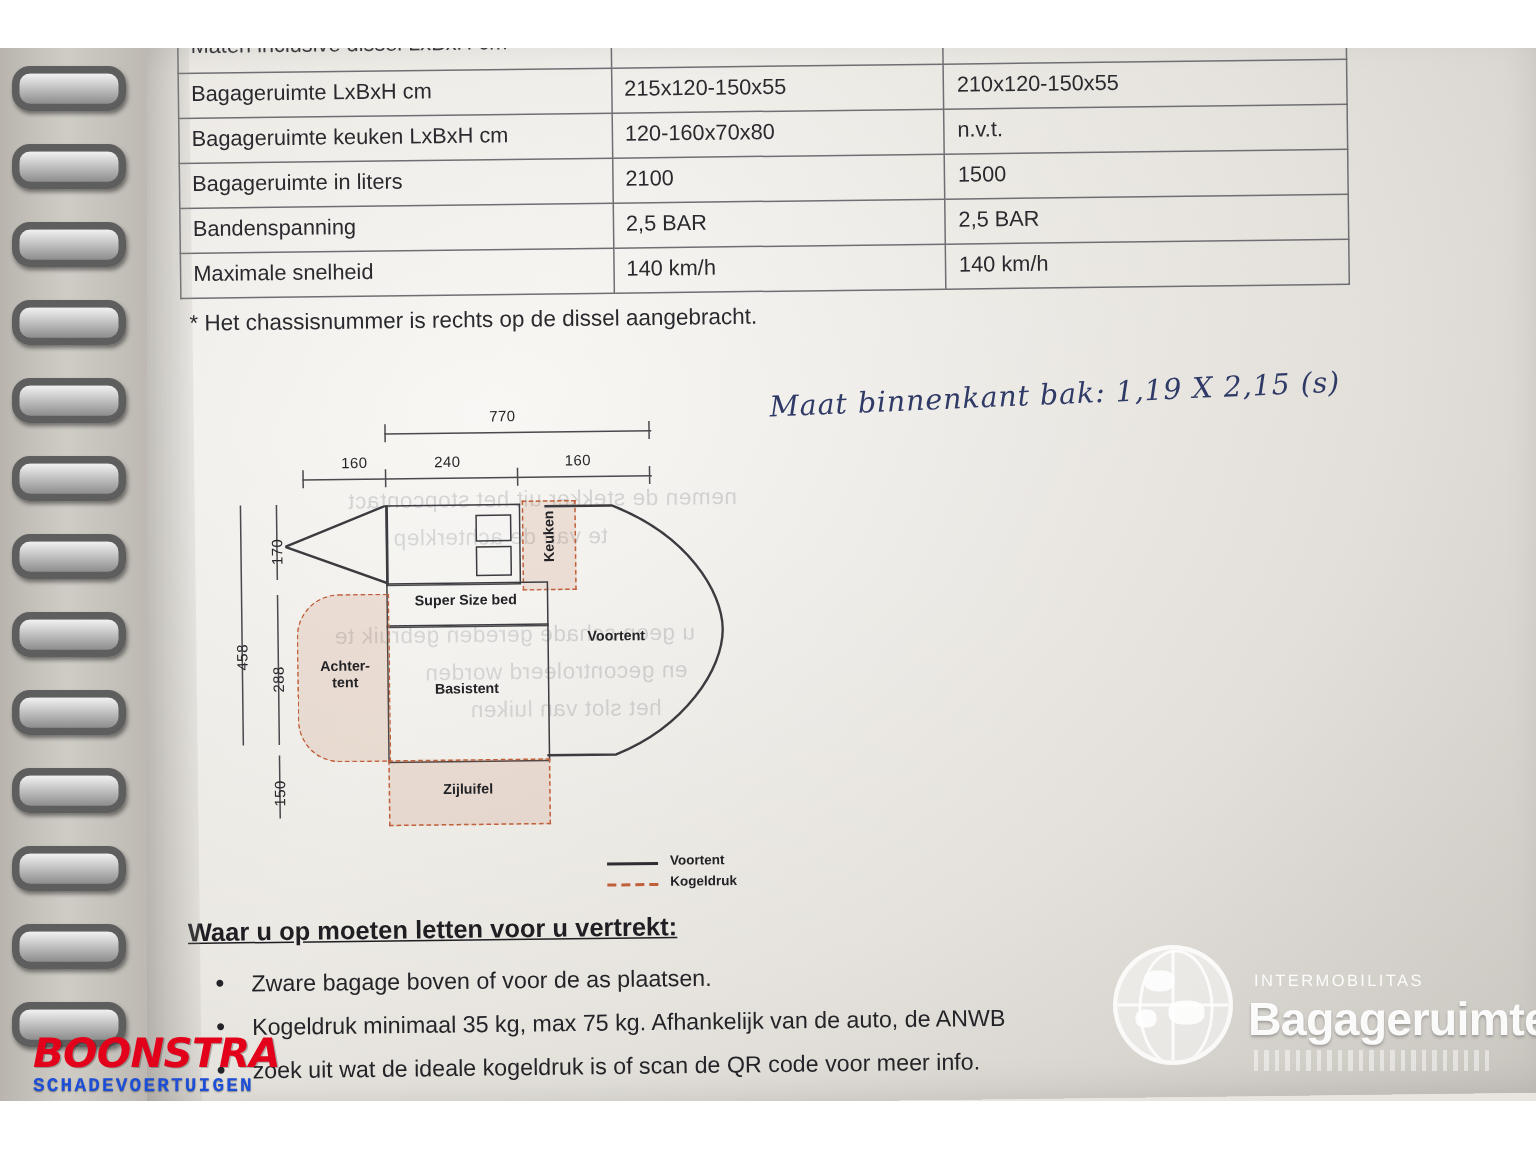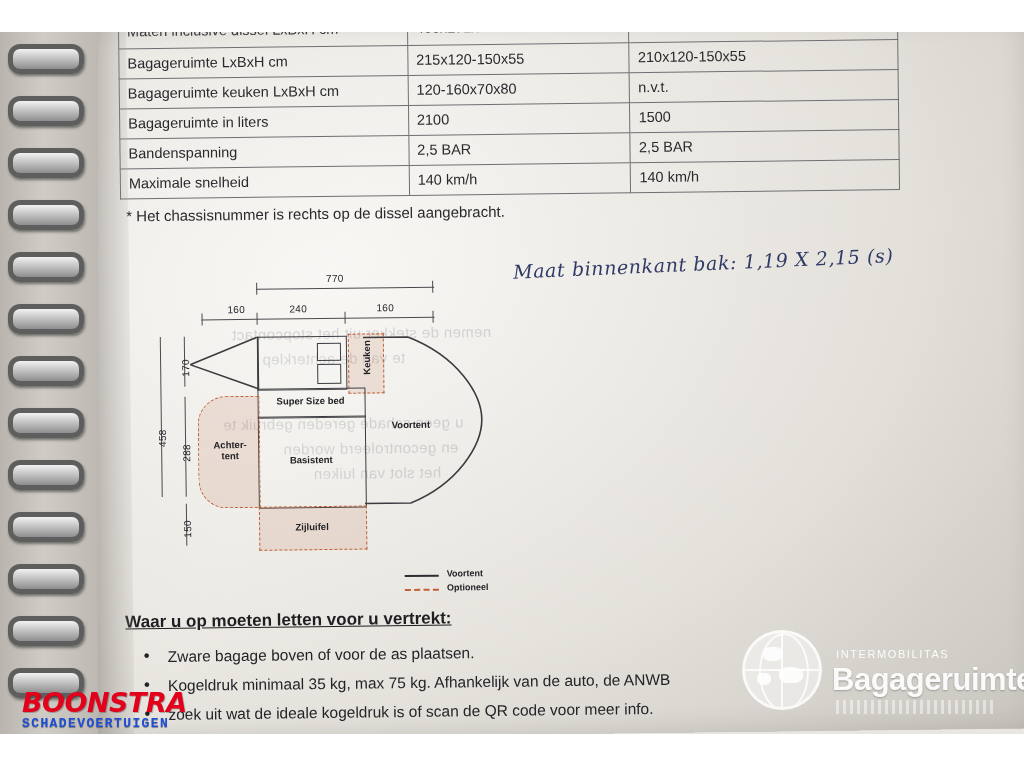--- a/index.html
+++ b/index.html
@@ -424,21 +424,21 @@
         <div class="opt" style="left:145px; top:266px; width:106px; height:42px;"></div>
         <div class="lbl" style="left:145px; top:281px; width:106px;">Zijluifel</div>
 
         <div class="legend">
           <div class="row">
             <span class="swatch-solid"></span>
             <span class="ltext">Voortent</span>
           </div>
           <div class="row">
             <span class="swatch-dash"></span>
-            <span class="ltext">Optioneel</span>
+            <span class="ltext">Kogeldruk</span>
           </div>
         </div>
       </div>
 
       <div class="handwriting">Maat binnenkant bak: 1,19 X 2,15 (s)</div>
 
       <div class="section-title">Waar u op moeten letten voor u vertrekt:</div>
       <div class="bullets">
         <div class="b">Zware bagage boven of voor de as plaatsen.</div>
         <div class="b">Kogeldruk minimaal 35 kg, max 75 kg. Afhankelijk van de auto, de ANWB</div>

